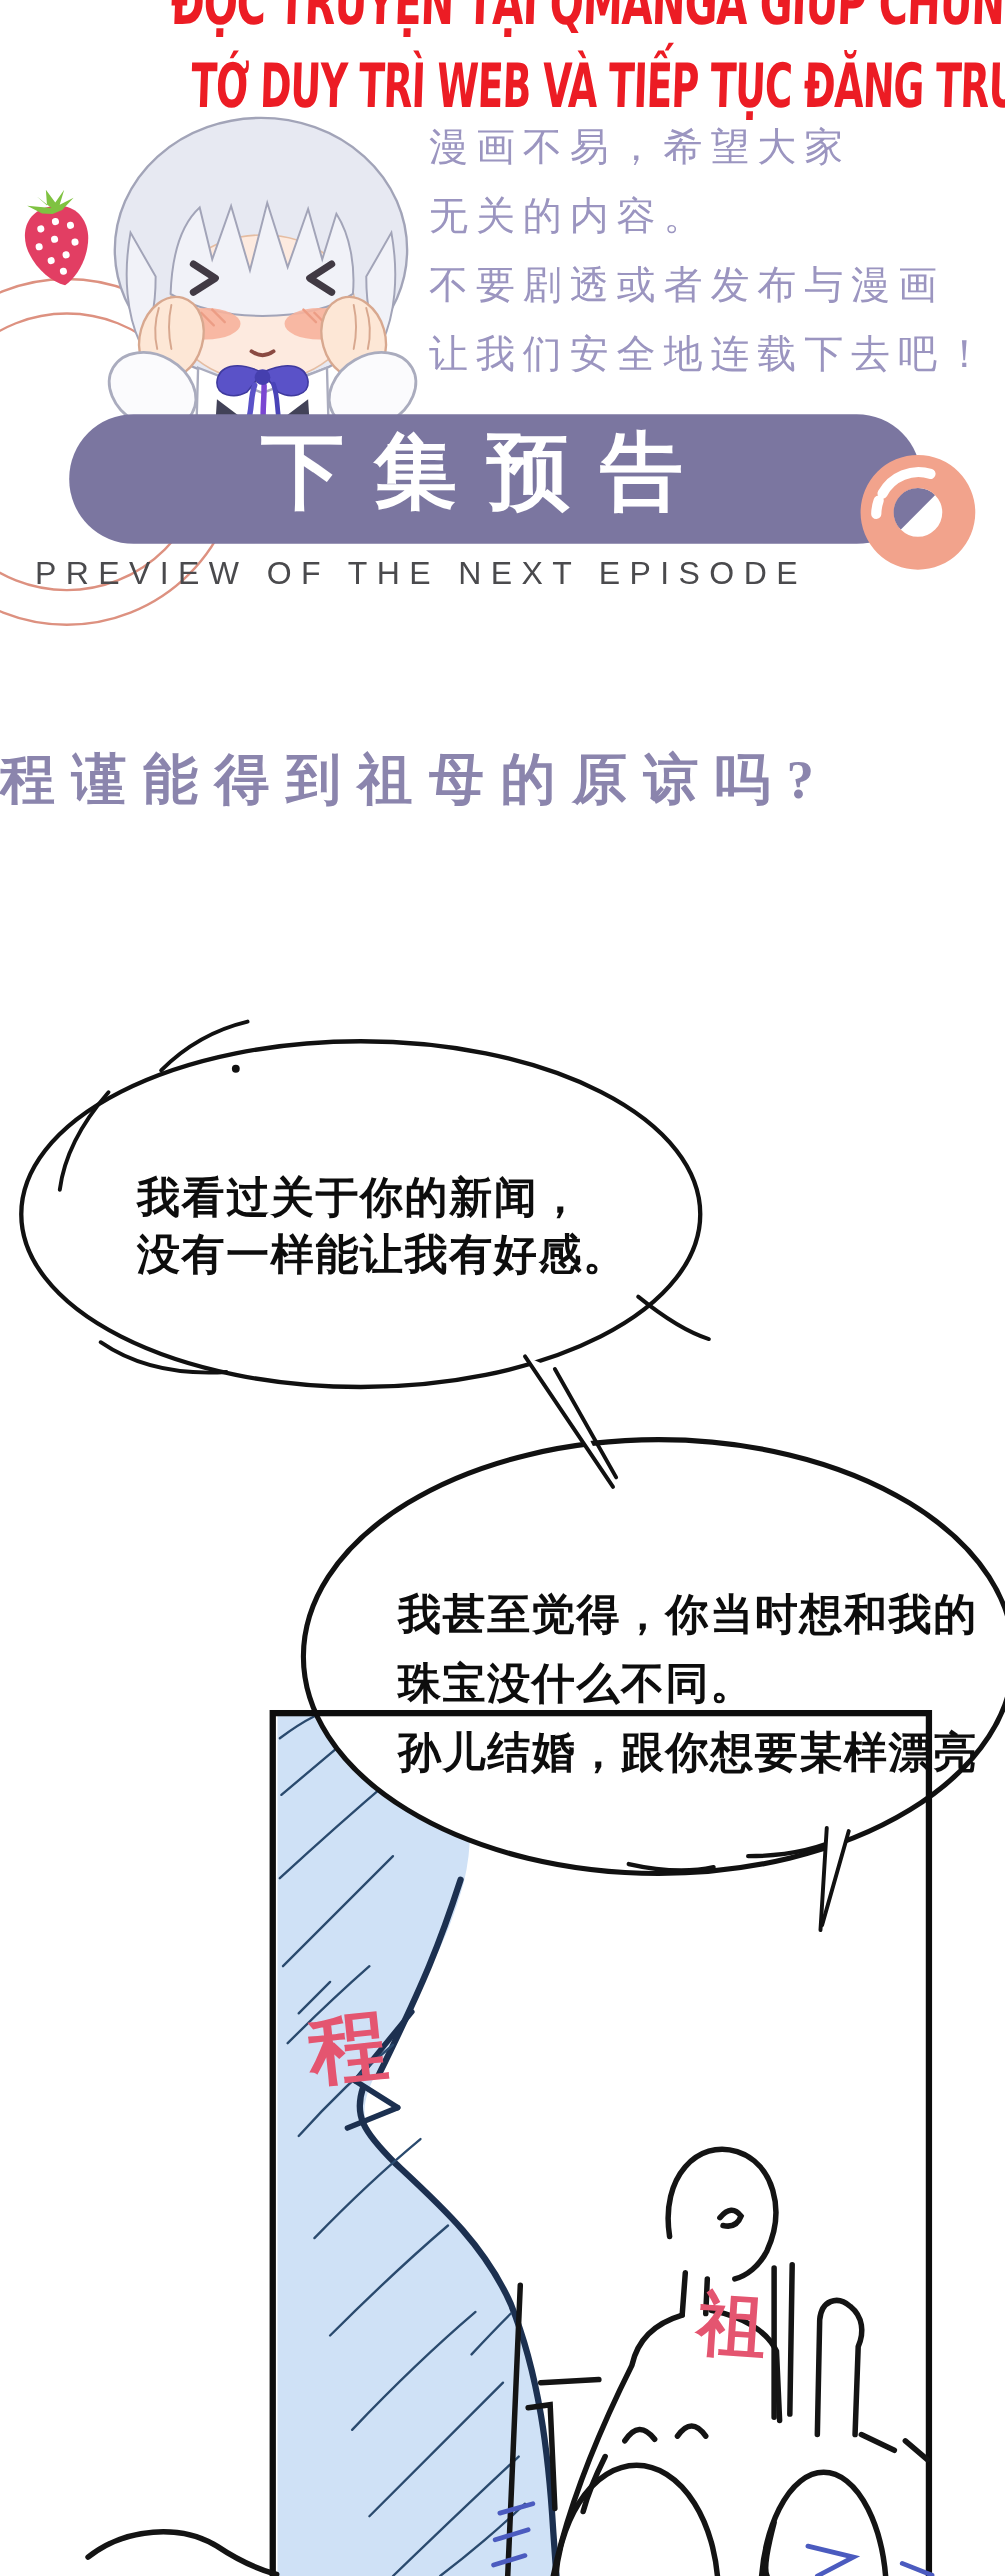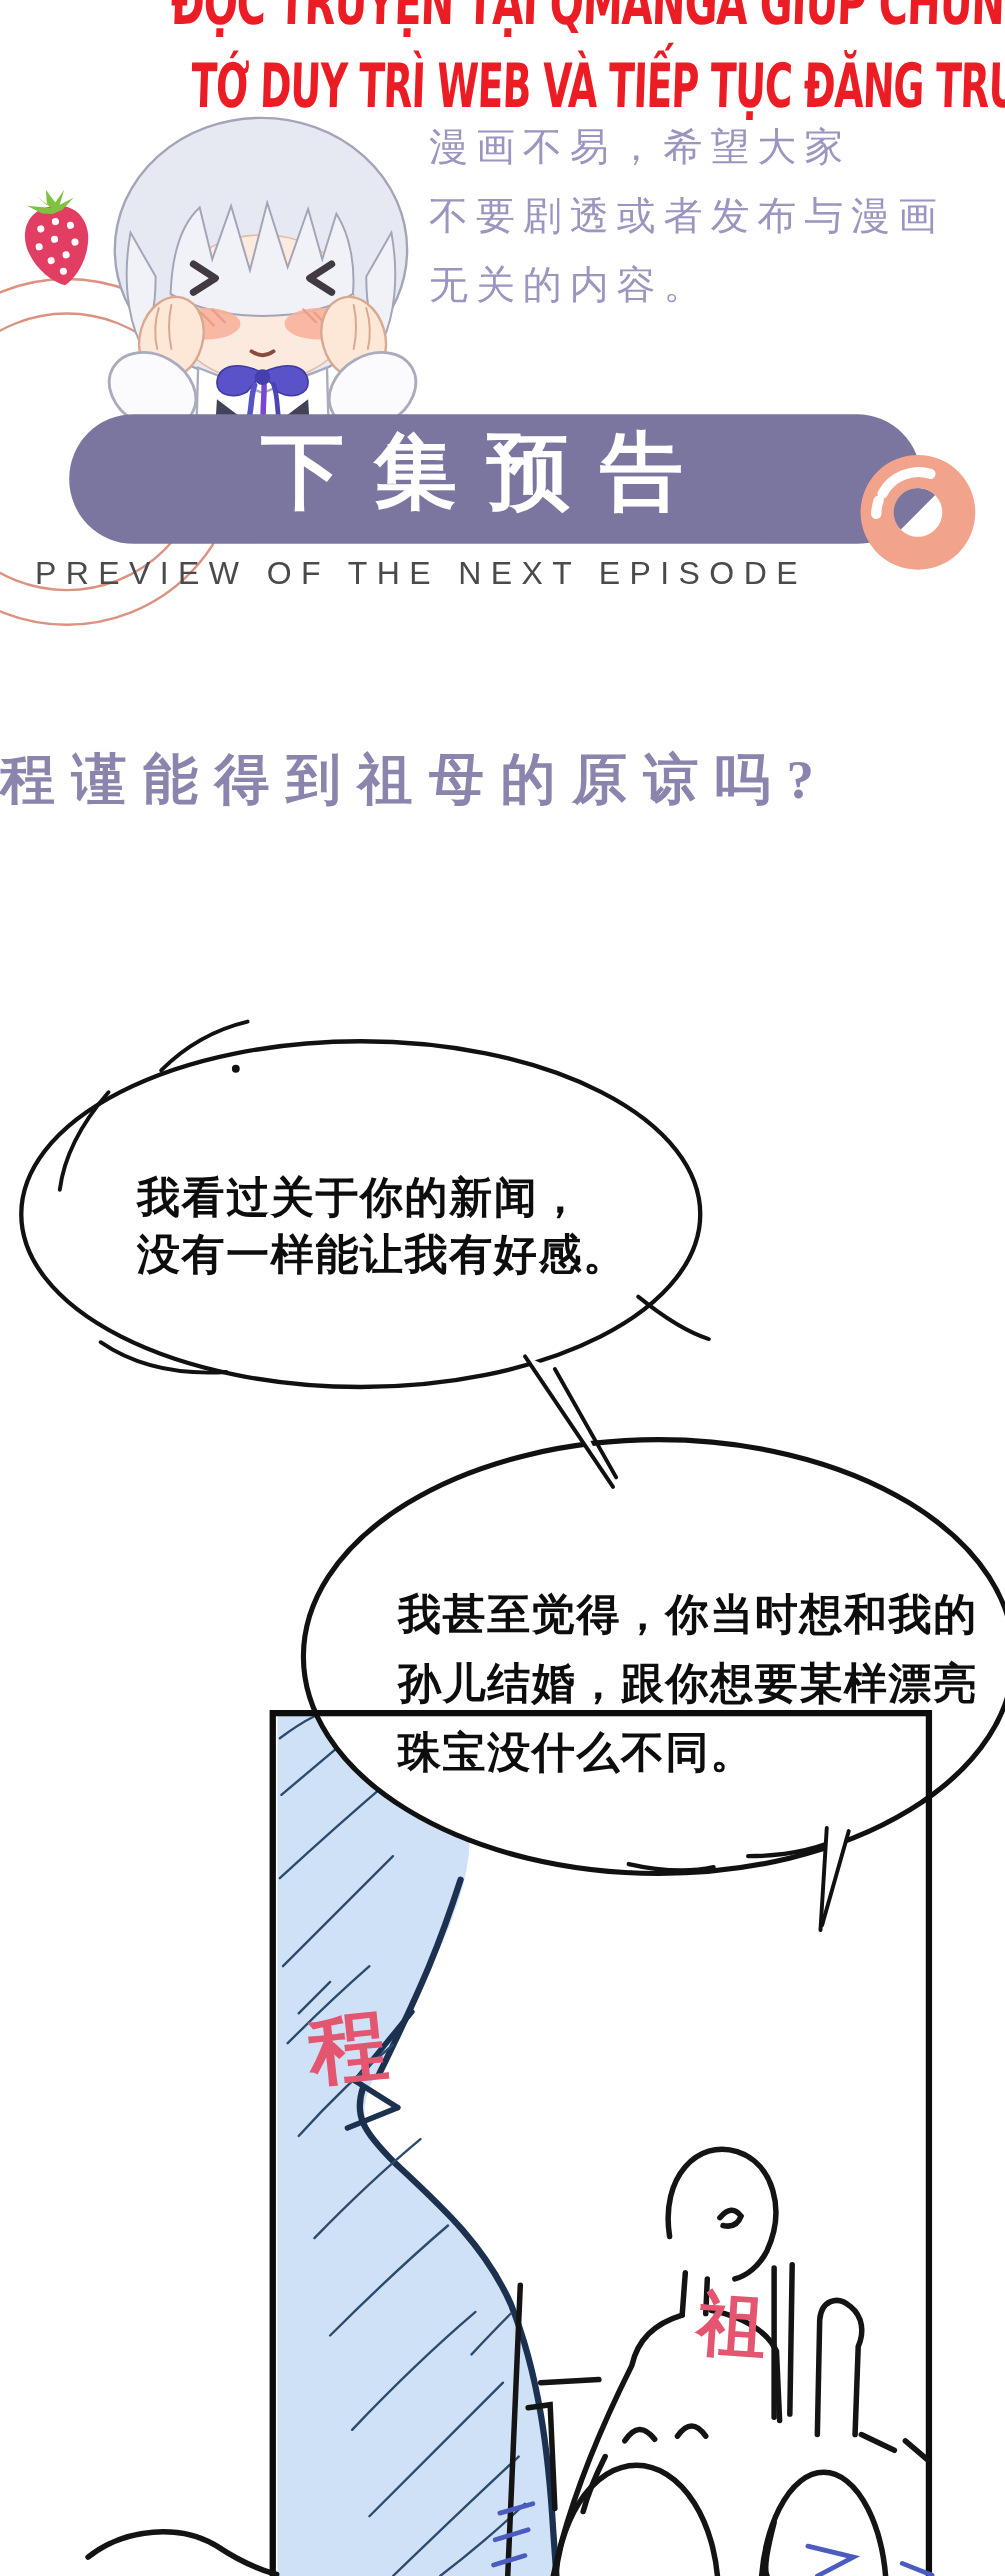--- a/index.html
+++ b/index.html
@@ -228,31 +228,32 @@
   </g>
 
   <path d="M112,3254 C160,3216 230,3212 276,3240 C300,3256 330,3270 352,3276" fill="none" stroke="#141414" stroke-width="7" stroke-linecap="round"></path>
 </svg>
 
 <div class="txt hdr hdr1">ĐỌC TRUYỆN TẠI QMANGA GIÚP CHÚNG</div>
 <div class="txt hdr hdr2">TỚ DUY TRÌ WEB VÀ TIẾP TỤC ĐĂNG TRUYỆN.</div>
 
 <div class="notice">
   <div>漫画不易，希望大家</div>
+  <div>无关的内容。</div>
   <div>不要剧透或者发布与漫画</div>
-  <div>无关的内容。</div>
+  <div>让我们安全地连载下去吧！</div>
 </div>
 
 <div class="txt banner-title">下集预告</div>
 <div class="txt subtitle">PREVIEW OF THE NEXT EPISODE</div>
 <div class="txt question">程谨能得到祖母的原谅吗?</div>
 
 <div class="txt bubble-text bt1">
   <div>我看过关于你的新闻，</div>
   <div>没有一样能让我有好感。</div>
 </div>
 
 <div class="txt bubble-text bt2">
   <div>我甚至觉得，你当时想和我的</div>
+  <div>珠宝没什么不同。</div>
   <div>孙儿结婚，跟你想要某样漂亮</div>
-  <div>珠宝没什么不同。</div>
 </div>
 
 
 </body></html>

